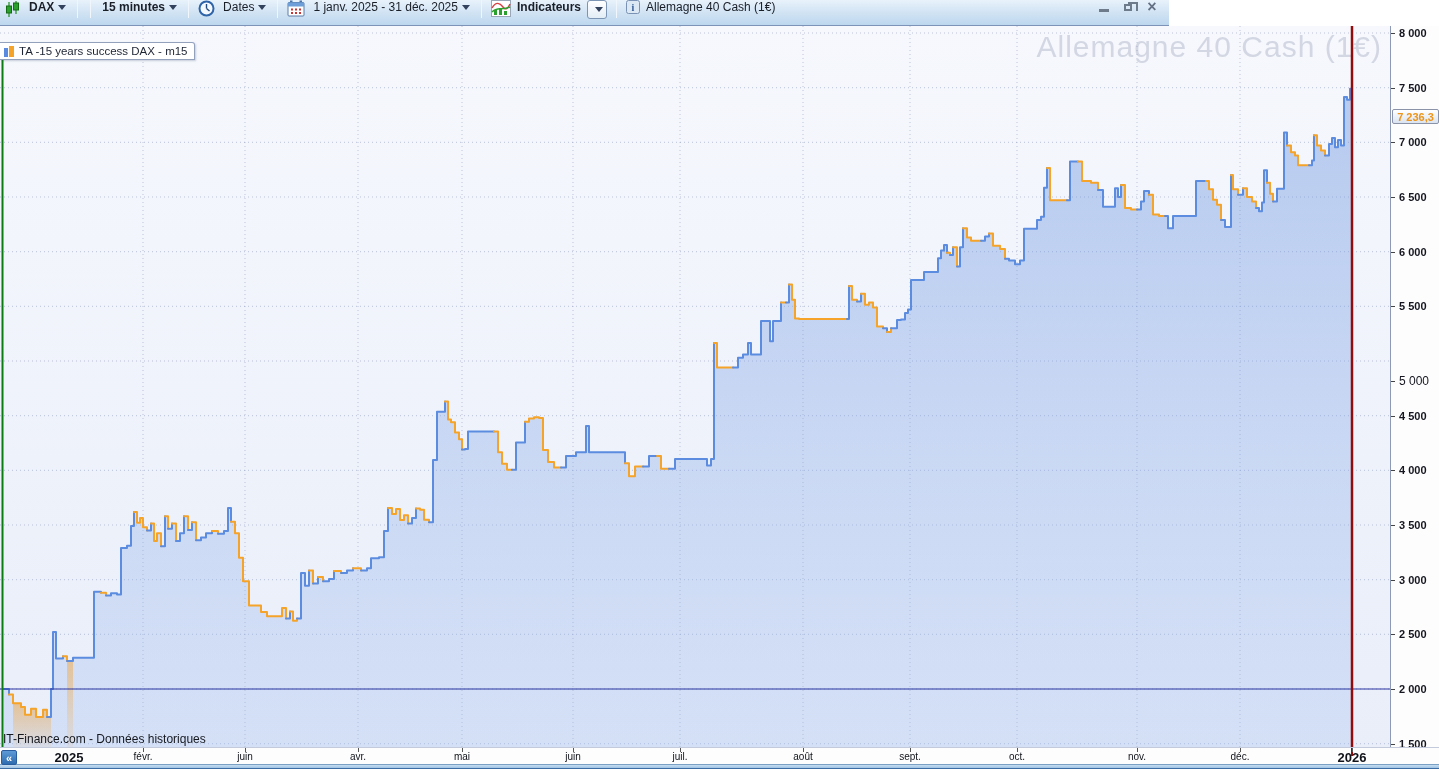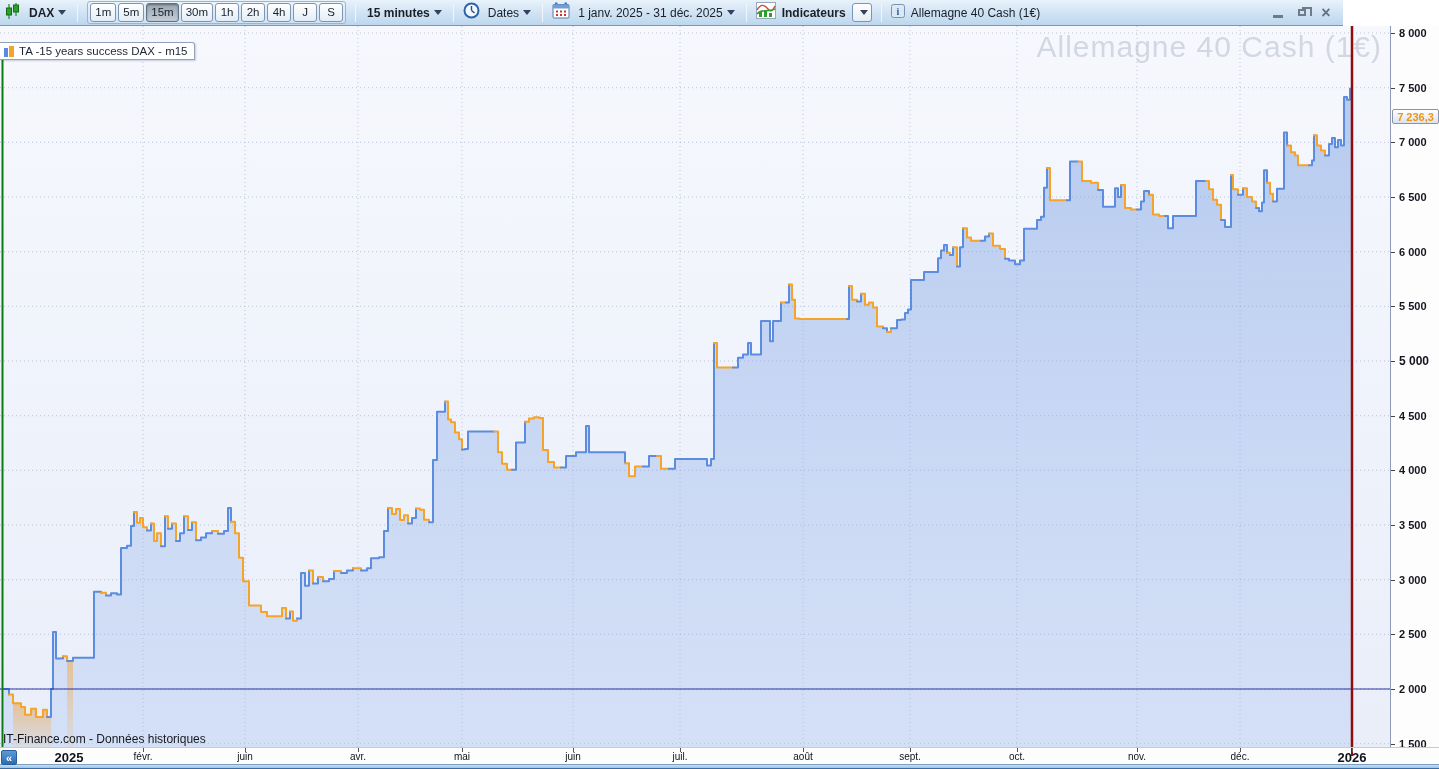--- a/index.html
+++ b/index.html
@@ -1,23 +1,23 @@
 <!DOCTYPE html>
 <html><head>
 <meta charset="utf-8">
 <style>
   html,body{margin:0;padding:0;background:#9db4cc;}
   *{box-sizing:border-box;}
   #win{position:relative;width:1439px;height:769px;background:#fff;overflow:hidden;
        font-family:"Liberation Sans","DejaVu Sans",sans-serif;color:#1c2230;}
 
   
-  #toolbar{position:absolute;left:0;top:0;width:1343px;height:26px;
+  #toolbar{position:absolute;left:0;top:0;width:1169px;height:26px;
     background:linear-gradient(#e8f2fb,#cfe2f3 55%,#bdd7ee);
-    border-bottom:1px solid #7e93b8;display:flex;align-items:center;padding:0 4px;gap:6px;}
+    border-bottom:1px solid #7e93b8;display:flex;align-items:flex-start;padding:0 4px;gap:6px;}
   .tb-sep{width:1px;height:18px;background:#a8bcd2;border-right:1px solid #f0f6fb;margin:0 3px;}
   .tb-label{font-size:12px;white-space:nowrap;color:#1a1f28;}
   .bold{font-weight:bold;}
   .chev{width:0;height:0;border-left:4px solid transparent;border-right:4px solid transparent;
         border-top:5px solid #32415c;margin-left:4px;display:inline-block;}
   .tb-drop{display:flex;align-items:center;cursor:pointer;padding:0 2px;}
   #tf-group{display:flex;gap:2px;background:rgba(255,255,255,.25);border:1px solid #9fb4cc;
             border-radius:3px;padding:1px 2px;}
   .tfbtn{height:19px;min-width:24px;padding:0 4px;font-size:11.5px;font-family:inherit;
     border:1px solid #7d95b5;border-radius:3px;background:linear-gradient(#ffffff,#e3edf6);
@@ -50,21 +50,21 @@
   .tabic::before{content:"";position:absolute;left:0;top:2px;width:4px;height:9px;background:#5b8be0;}
   .tabic::after{content:"";position:absolute;left:5px;top:0;width:5px;height:11px;background:#f5a329;}
   #source-note{position:absolute;left:3px;bottom:1px;font-size:12px;color:#15181f;}
 
   
   #price-axis{position:relative;width:49px;height:721px;background:#fdfdfe;
     border-left:1px solid #8e9ab5;font-size:11px;}
   .ylab{position:absolute;left:0;width:100%;transform:translateY(-50%);color:#15161f;
     font-weight:600;padding-left:8px;white-space:nowrap;}
   .ylab::before{content:"";position:absolute;left:0;top:50%;width:4px;height:1px;background:#444;}
-  .ylab.big{font-weight:700;font-size:12px;}
+  .ylab.big{font-weight:400;font-size:12px;margin-top:20px;}
   #price-tag{position:absolute;left:1px;top:83px;width:47px;height:15px;
     background:linear-gradient(#ffffff,#d9e4f1);border:1px solid #8b93a8;border-radius:2px;
     color:#ef9416;font-weight:bold;font-size:11px;display:flex;align-items:center;justify-content:center;text-align:center;}
 
   
   #date-band{position:absolute;left:0;top:747px;width:1439px;height:17px;background:#fdfdfe;
     border-top:1px solid #c2cadc;}
   .xlab{position:absolute;top:3px;transform:translateX(-50%);font-size:10px;color:#101319;white-space:nowrap;}
   .xlab.year{font-weight:bold;font-size:13px;top:2px;}
   .xtick{position:absolute;top:0;width:1px;height:4px;background:#555;}
@@ -88,31 +88,20 @@
         <line x1="12" y1="1" x2="12" y2="14" stroke="#1e8f1e" stroke-width="1.2"></line>
         <rect x="9.5" y="3" width="5" height="7" fill="#2aa12a" stroke="#156b15" stroke-width="1"></rect>
       </svg>
     </span>
     <span class="tb-drop">
       <span class="tb-label bold">DAX</span>
       <i class="chev"></i>
     </span>
     <span class="tb-sep"></span>
 
-    <span id="tf-group">
-        <button class="tfbtn">1m</button>
-        <button class="tfbtn">5m</button>
-        <button class="tfbtn active">15m</button>
-        <button class="tfbtn">30m</button>
-        <button class="tfbtn">1h</button>
-        <button class="tfbtn">2h</button>
-        <button class="tfbtn">4h</button>
-        <button class="tfbtn">J</button>
-        <button class="tfbtn">S</button>
-      </span>
 
     <span class="tb-sep"></span>
     <span class="tb-drop">
       <span class="tb-label bold">15 minutes</span>
       <i class="chev"></i>
     </span>
     <span class="tb-sep"></span>
 
     <span class="mini-ic">
       <svg width="17" height="17" viewBox="0 0 17 17">

